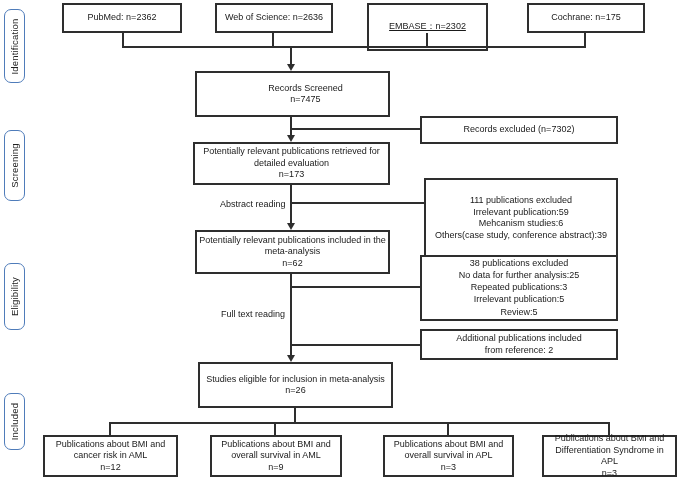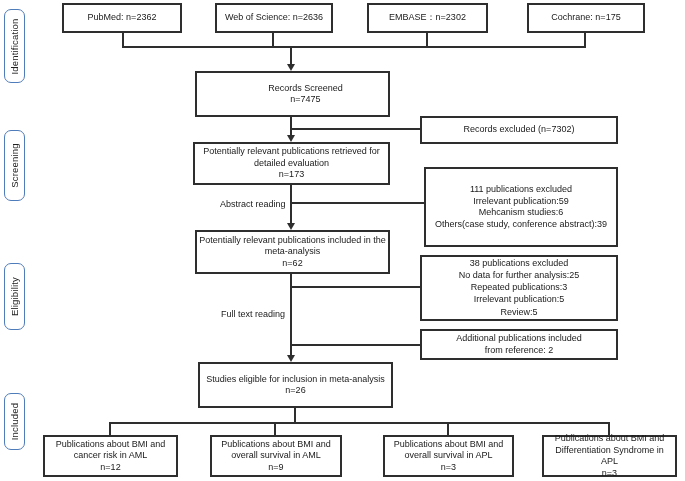--- a/index.html
+++ b/index.html
@@ -48,21 +48,21 @@
   <div class="stage" style="left:4px; top:393px; width:21px; height:57px;">
     <span>Included</span>
   </div>
 
   <div class="bx" style="left:62px; top:3px; width:120px; height:30px;">
     <div>PubMed: n=2362</div>
   </div>
   <div class="bx" style="left:215px; top:3px; width:118px; height:30px;">
     <div>Web of Science: n=2636</div>
   </div>
-  <div class="bx" style="left:367px; top:3px; width:121px; height:30px;">
+  <div class="bx" style="left:367px; top:3px; width:121px; height:48px;text-decoration:underline;">
     <div>EMBASE：n=2302</div>
   </div>
   <div class="bx" style="left:527px; top:3px; width:118px; height:30px;">
     <div>Cochrane: n=175</div>
   </div>
 
   <div class="bx" style="left:195px; top:71px; width:195px; height:46px;padding-left:28px;">
     <div>Records Screened</div>
     <div>n=7475</div>
   </div>
@@ -70,21 +70,21 @@
   <div class="bx" style="left:420px; top:116px; width:198px; height:28px;">
     <div>Records excluded (n=7302)</div>
   </div>
 
   <div class="bx" style="left:193px; top:142px; width:197px; height:43px;">
     <div>Potentially relevant publications retrieved for</div>
     <div>detailed evaluation</div>
     <div>n=173</div>
   </div>
 
-  <div class="bx" style="left:424px; top:167px; width:194px; height:80px;">
+  <div class="bx" style="left:424px; top:178px; width:194px; height:80px;">
     <div>111 publications excluded</div>
     <div>Irrelevant publication:59</div>
     <div>Mehcanism studies:6</div>
     <div>Others(case study, conference abstract):39</div>
   </div>
 
   <div class="bx" style="left:195px; top:230px; width:195px; height:44px;">
     <div>Potentially relevant publications included in the</div>
     <div>meta-analysis</div>
     <div>n=62</div>

